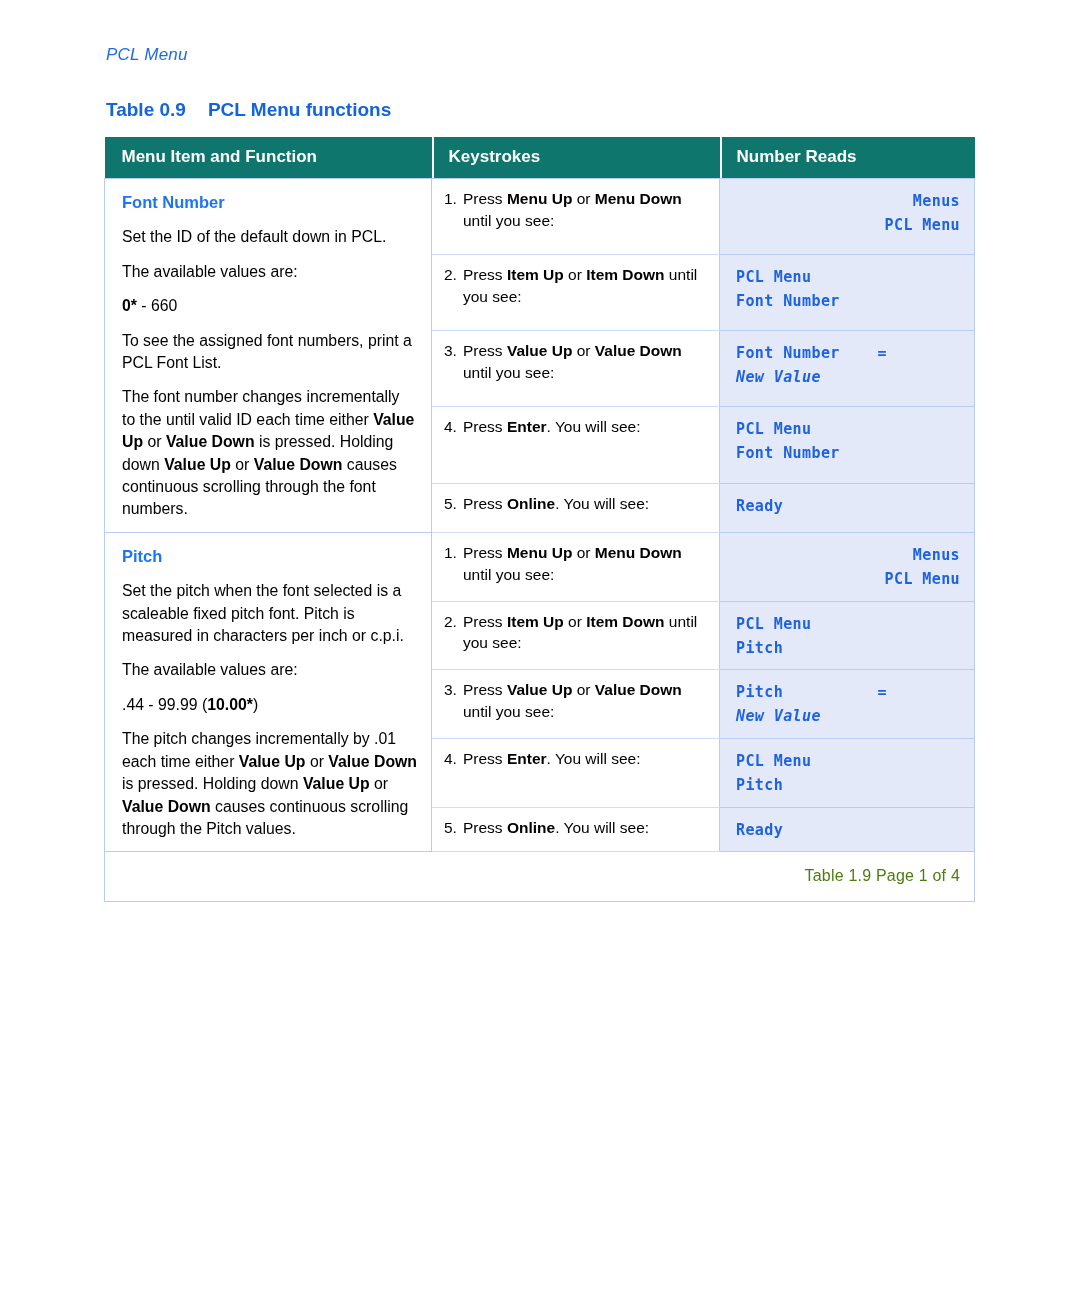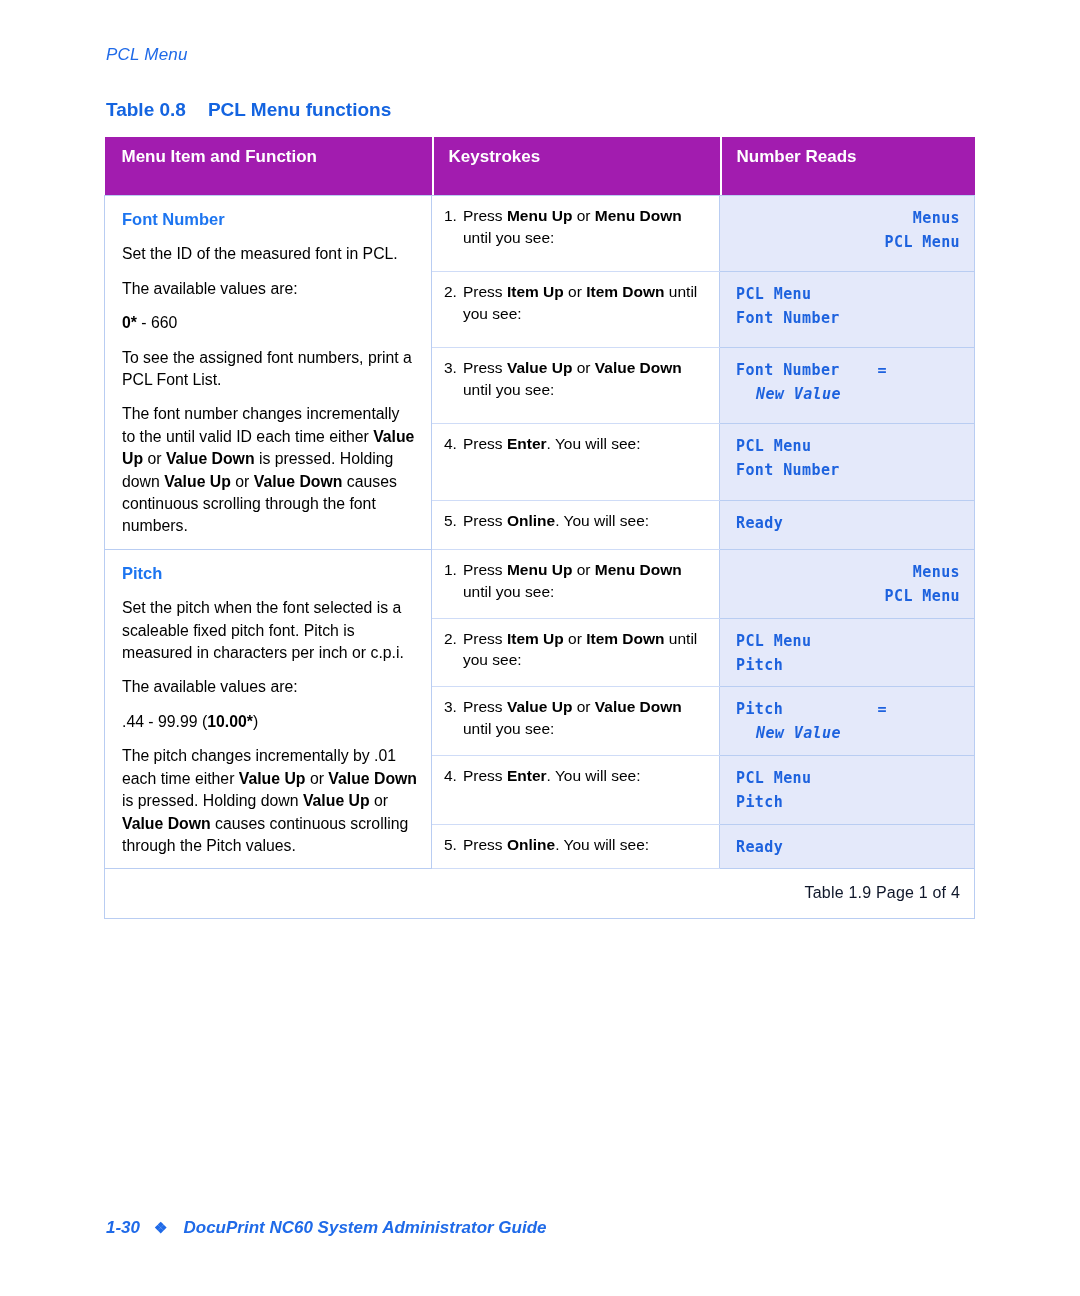--- a/index.html
+++ b/index.html
@@ -57,26 +57,26 @@
     border-collapse: collapse;
     width: 870px;
     table-layout: fixed;
   }
   table.menu-table col.c1 { width: 327px; }
   table.menu-table col.c2 { width: 288px; }
   table.menu-table col.c3 { width: 255px; }
 
   
   thead th {
-    background: #a21caf;
+    background: #0f766e;
     color: #ffffff;
     font-size: 17px;
     font-weight: bold;
     text-align: left;
-    padding: 10px 0 28px 17px;
+    padding: 10px 0 11px 17px;
     border: none;
     vertical-align: middle;
   }
   thead th.h2 { box-shadow: inset 2px 0 0 #ffffff; }
   thead th.h3 { box-shadow: inset 2px 0 0 #ffffff; }
 
   
   td {
     vertical-align: top;
     font-size: 15.5px;
@@ -142,33 +142,33 @@
   }
   .ks-txt {
     flex: 1 1 auto;
     font-size: 15.5px;
     line-height: 1.4;
   }
   .ks-txt b { font-weight: bold; }
 
   
   .dl { display: block; }
-  .dl-italic { font-style: italic; margin-left: 20px; }
+  .dl-italic { font-style: italic; }
 
   
   td.tbl-foot {
     background: #ffffff;
     border-left: 1.5px solid #b9cdf2;
     border-right: 1.5px solid #b9cdf2;
     border-top: 1.5px solid #b9cdf2;
     border-bottom: 1.5px solid #b9cdf2;
     text-align: right;
     font-size: 16px;
     font-family: "Liberation Sans", sans-serif;
-    color: #0f172a;
+    color: #4d7c0f;
     padding: 12px 14px 13px 0;
     font-weight: normal;
     letter-spacing: 0.2px;
   }
 
   
   .page-footer {
     position: absolute;
     left: 106px;
     top: 1218px;
@@ -182,42 +182,42 @@
   .page-footer .pf-dia { margin-right: 16px; font-style: normal; font-size: 15px; }
 </style>
 </head>
 <body>
 
 <div class="page">
 
   <div class="running-head">PCL Menu</div>
 
   <div class="table-caption">
-    <span class="cap-num">Table 0.8</span><span>PCL Menu functions</span>
+    <span class="cap-num">Table 0.9</span><span>PCL Menu functions</span>
   </div>
 
   <div class="tbl-wrap">
     <table class="menu-table">
       <colgroup>
         <col class="c1">
           <col class="c2">
           <col class="c3">
       </colgroup>
       <thead>
         <tr>
           <th class="h1">Menu Item and Function</th>
           <th class="h2">Keystrokes</th>
           <th class="h3">Number Reads</th>
         </tr>
       </thead>
       <tbody id="tbody">
           <tr class="sec-start">
             <td class="func" rowspan="5">
               <div class="fn-title">Font Number</div>
-              <div class="fn-p"><span>Set the ID of the measured font in PCL.</span></div>
+              <div class="fn-p"><span>Set the ID of the default down in PCL.</span></div>
               <div class="fn-p"><span>The available values are:</span></div>
               <div class="fn-p"><b>0*</b><span> - 660</span></div>
               <div class="fn-p"><span>To see the assigned font numbers, print a PCL Font List.</span></div>
               <div class="fn-p"><span>The font number changes incrementally to the until valid ID each time either </span><b>Value Up</b><span> or </span><b>Value Down</b><span> is pressed. Holding down </span><b>Value Up</b><span> or </span><b>Value Down</b><span> causes continuous scrolling through the font numbers.</span></div>
             </td>
             <td class="keys">
               <div class="ks">
                 <span class="ks-num">1.</span>
                 <span class="ks-txt"><span>Press </span><b>Menu Up</b><span> or </span><b>Menu Down</b><span> until you see:</span></span>
               </div>
@@ -312,17 +312,14 @@
             </td>
             <td class="disp"><span class="dl">Ready</span></td>
           </tr>
           <tr>
             <td class="tbl-foot" colspan="3">Table 1.9  Page 1 of 4</td>
           </tr>
         </tbody>
     </table>
   </div>
 
-  <div class="page-footer">
-    <span class="pf-num">1-30</span><span class="pf-dia">❖</span><span>DocuPrint NC60 System Administrator Guide</span>
-  </div>
 
 </div>
 
 </body></html>

